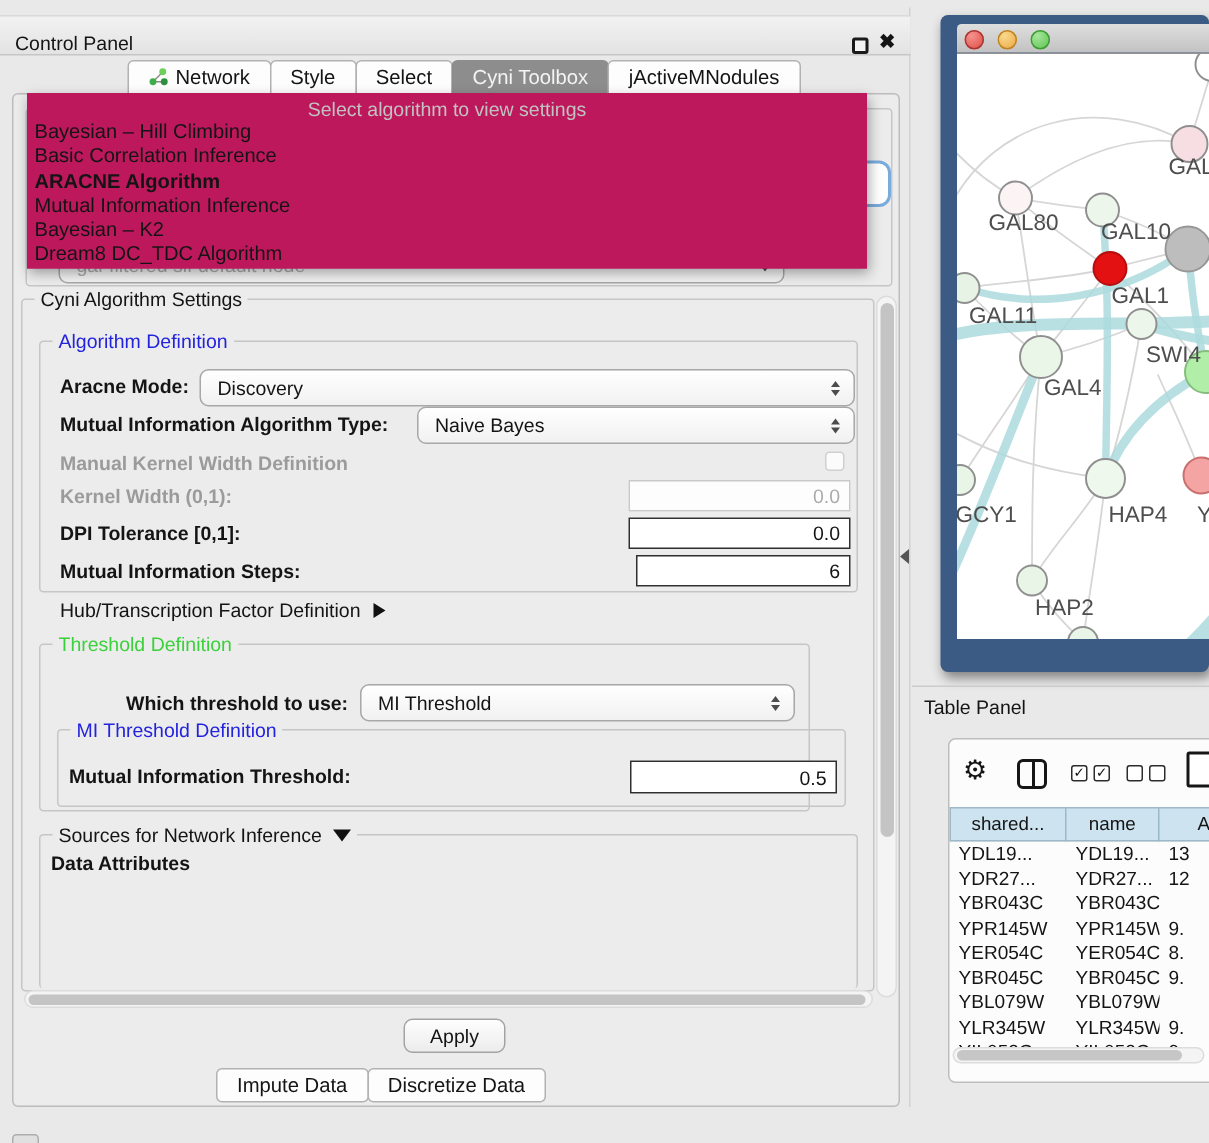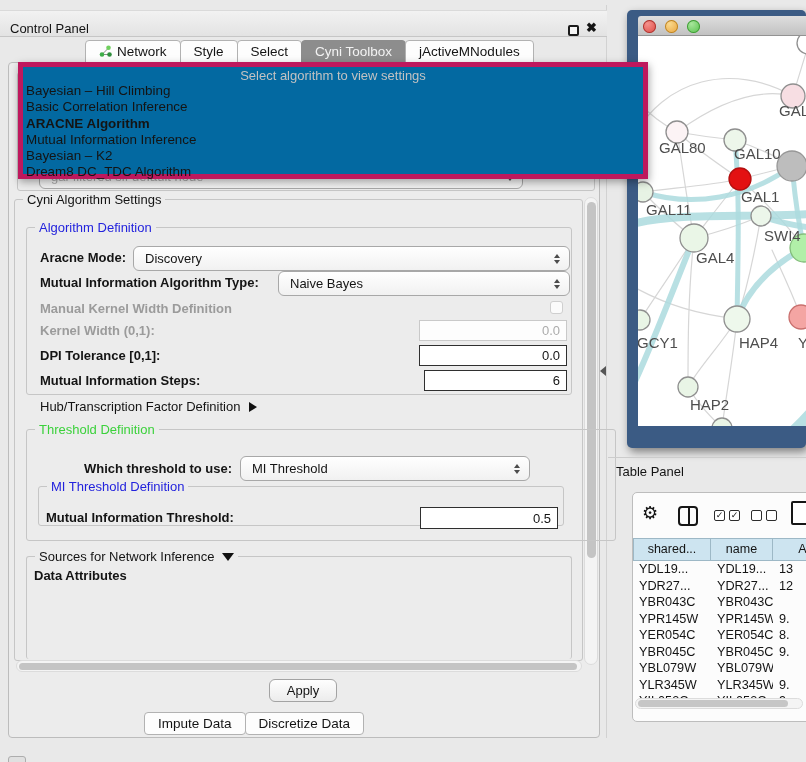--- a/index.html
+++ b/index.html
@@ -43,21 +43,21 @@
   .combo.dim{color:#adadad}
 
   
   .tfield{position:absolute;background:#fff;border:1.5px solid #2f2f2f;font-size:13px;display:flex;align-items:center;justify-content:flex-end;padding:0 6px}
   .tfield.disabled{border:1px solid #c9c9c9;color:#ababab;background:#fdfdfd}
 
   .flabel{position:absolute;font-size:13px;font-weight:bold;white-space:nowrap}
   .flabel.dim{color:#9b9b9b}
 
   
-  #algo-popup{position:absolute;left:18px;top:57px;width:630px;height:117px;background:#0369a1;border:5px solid #be185d;
+  #algo-popup{position:absolute;left:18px;top:57px;width:560px;height:117px;background:#be185d;border:2px solid #be185d;
               box-shadow:1px 3px 8px rgba(0,0,0,.35);z-index:40}
   #popup-prompt{position:absolute;left:0;top:1px;width:100%;text-align:center;color:#c2c2c2;font-size:13px}
   #popup-items{position:absolute;left:0;top:16px;width:100%}
   .popup-item{height:16.3px;line-height:16.3px;padding-left:3px;font-size:13.4px;white-space:nowrap}
   .popup-item.bold{font-weight:bold}
   #algo-combo-focus{position:absolute;left:28px;top:101px;width:565px;height:31px;border:2.5px solid #79abdd;border-radius:8px;background:#fff;z-index:5}
 
   
   .tri-right{width:0;height:0;border-top:5.5px solid transparent;border-bottom:5.5px solid transparent;border-left:8px solid #111;display:inline-block}
   .tri-down{width:0;height:0;border-left:6px solid transparent;border-right:6px solid transparent;border-top:8px solid #111;display:inline-block}
@@ -219,32 +219,32 @@
     <span class="flabel" style="left:40px;top:368px">Mutual Information Steps:</span>
     <div class="tfield" style="left:424px;top:365px;width:143px;height:21px">
       <span>6</span>
     </div>
 
     <div style="position:absolute;left:40px;top:394px;display:flex;align-items:center;gap:9px">
       <span style="font-size:13px">Hub/Transcription Factor Definition</span>
       <span class="tri-right"></span>
     </div>
 
-    <div class="grp" style="left:26px;top:424px;width:590px;height:112px">
+    <div class="grp" style="left:26px;top:424px;width:514px;height:112px">
       <span class="gtitle green">Threshold Definition</span>
     </div>
     <span class="flabel" style="left:84px;top:452px;line-height:24px">Which threshold to use:</span>
     <div class="combo" style="left:240px;top:451px;width:290px;height:25px">
       <span>MI Threshold</span>
       <span class="arr">
           <span class="arr-up"></span>
           <span class="arr-dn"></span>
         </span>
     </div>
-    <div class="grp" style="left:38px;top:481px;width:526px;height:40px">
+    <div class="grp" style="left:38px;top:481px;width:526px;height:52px">
       <span class="gtitle blue">MI Threshold Definition</span>
     </div>
     <span class="flabel" style="left:46px;top:505px">Mutual Information Threshold:</span>
     <div class="tfield" style="left:420px;top:502px;width:138px;height:22px;border-width:1px">
       <span>0.5</span>
     </div>
 
     <div class="grp" style="left:26px;top:551px;width:546px;height:103px;border-bottom:none">
       <span class="gtitle">
         <span>Sources for Network Inference</span>

